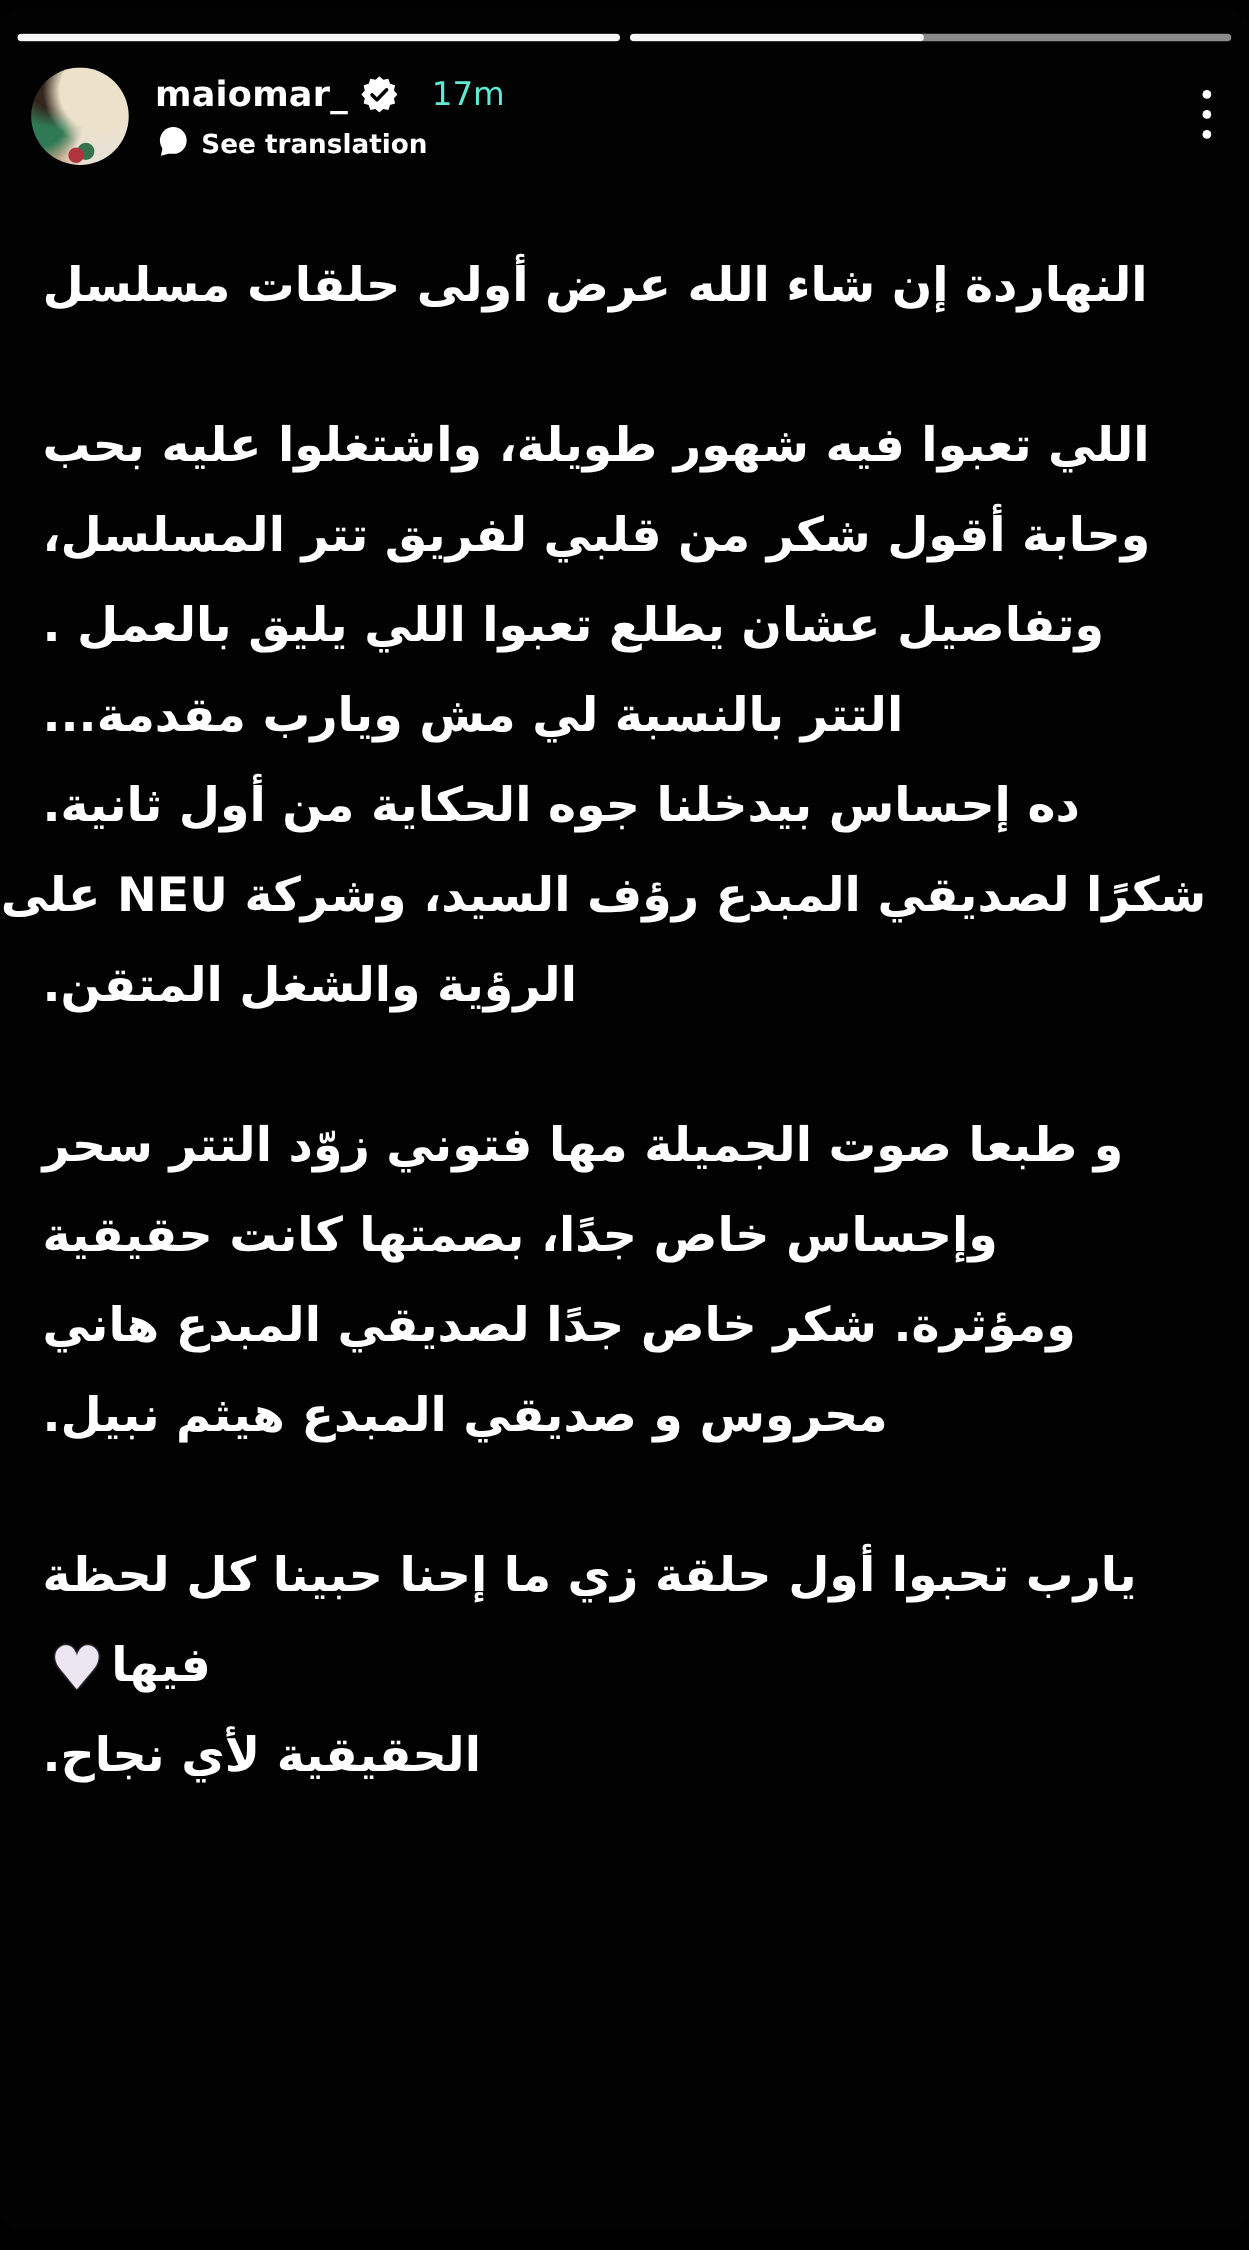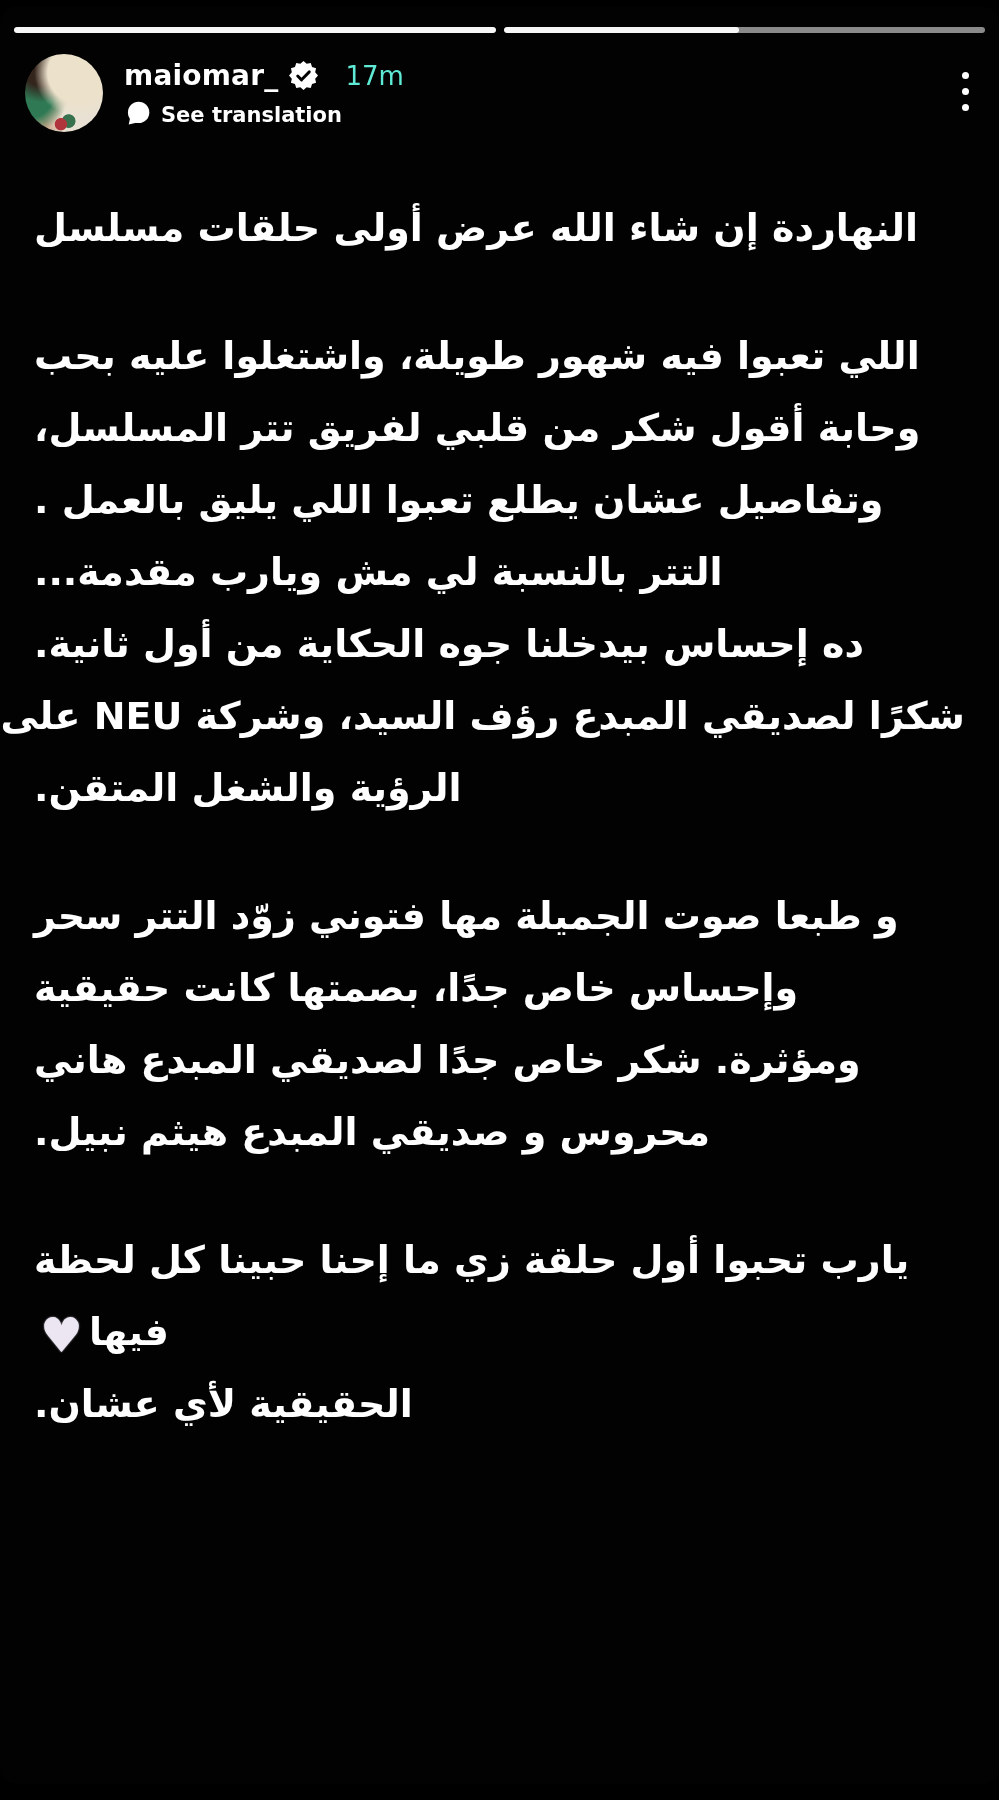--- a/index.html
+++ b/index.html
@@ -140,17 +140,17 @@
       </div>
       <div class="paragraph">
         <div class="line"><span>و طبعا صوت الجميلة مها فتوني زوّد التتر سحر</span></div>
         <div class="line"><span>وإحساس خاص جدًا، بصمتها كانت حقيقية</span></div>
         <div class="line"><span>ومؤثرة. شكر خاص جدًا لصديقي المبدع هاني</span></div>
         <div class="line"><span>محروس و صديقي المبدع هيثم نبيل.</span></div>
       </div>
       <div class="paragraph">
         <div class="line"><span>يارب تحبوا أول حلقة زي ما إحنا حبينا كل لحظة</span></div>
         <div class="line"><span>فيها</span><span class="heart-icon">♥</span></div>
-        <div class="line"><span>الحقيقية لأي عشان.</span></div>
+        <div class="line"><span>الحقيقية لأي نجاح.</span></div>
       </div>
     </div>
 
 </div>
 
 </body></html>

